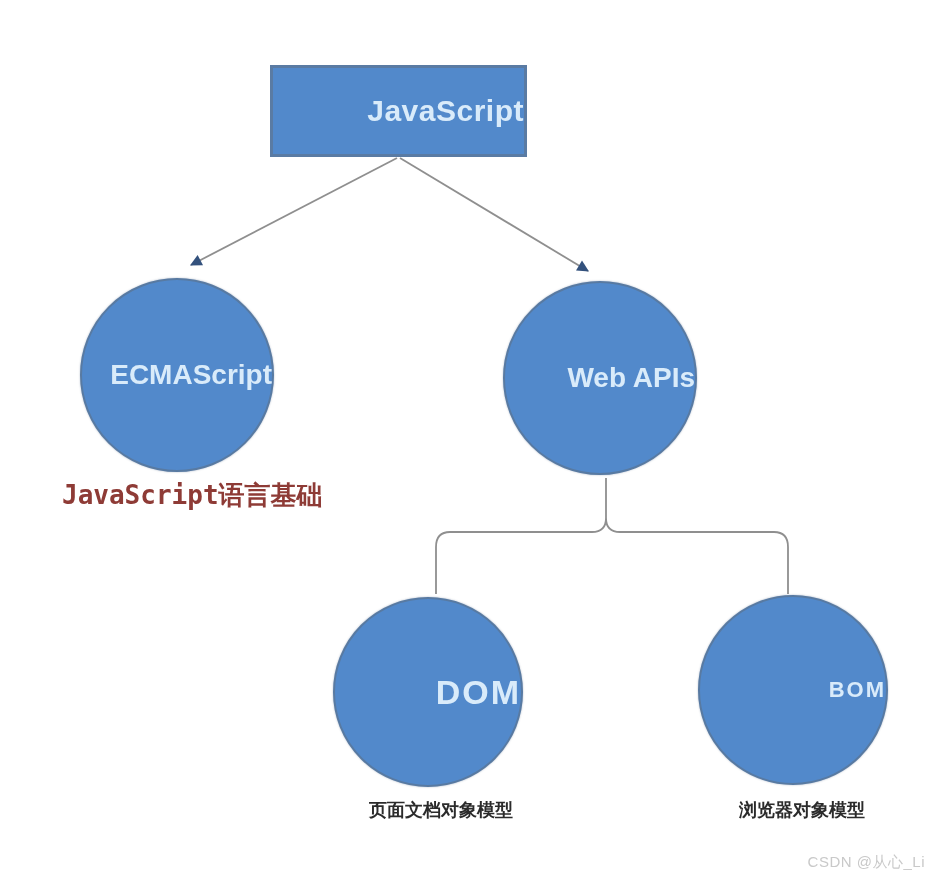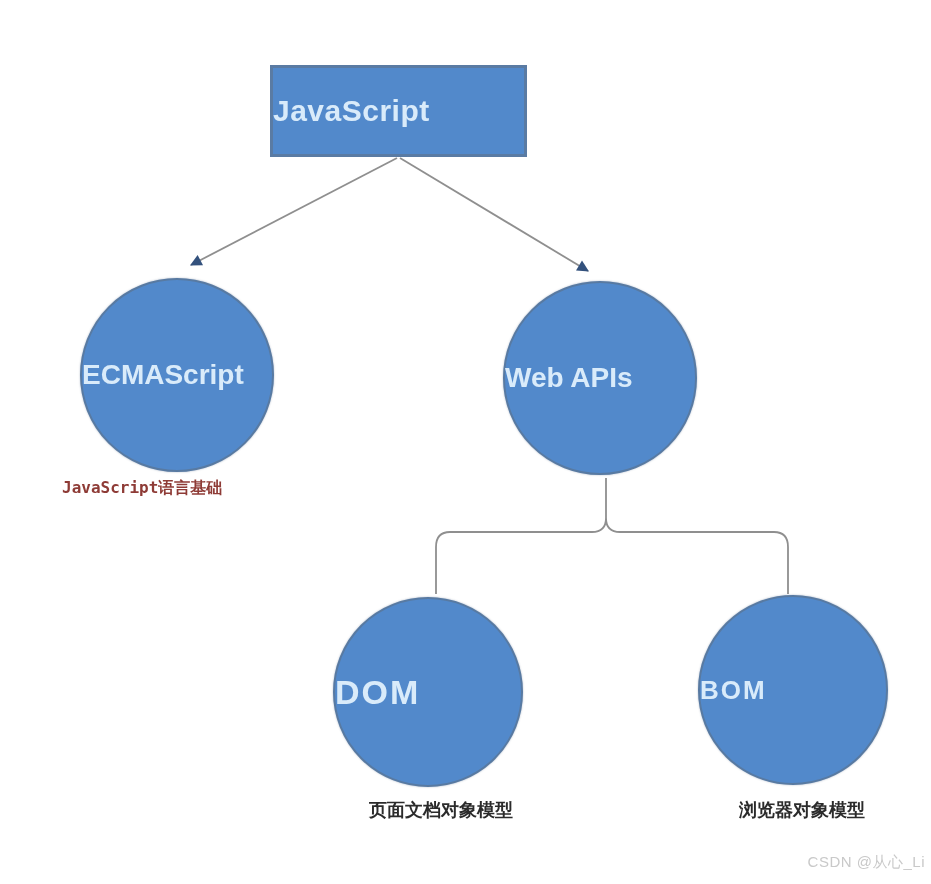--- a/index.html
+++ b/index.html
@@ -21,46 +21,46 @@
     stroke: var(--connector, #8f8f8f);
     stroke-width: 1.8;
     fill: none;
   }
   .arrowhead-shape { fill: var(--arrowhead, #33517d); }
 
   .node {
     position: absolute;
     display: flex;
     align-items: center;
-    justify-content: flex-start;
+    justify-content: flex-end;
     background: var(--node-fill, #5289cb);
     color: var(--node-text, #d9ebfa);
     box-sizing: border-box;
     text-align: center;
     font-weight: 600;
   }
   .node.rect {
     border: 3px solid var(--rect-border, #5a7ba3);
   }
   .node.circle {
     border-radius: 50%;
     border: 2px solid var(--circle-border, #587aa2);
     box-shadow: 0 0 2px rgba(70, 95, 130, 0.45);
   }
   #node-javascript { left: 270px; top: 65px;  width: 257px; height: 92px;  font-size: 30px; letter-spacing: 0.5px; }
   #node-ecmascript { left: 80px;  top: 278px; width: 194px; height: 194px; font-size: 28px; }
   #node-webapis    { left: 503px; top: 281px; width: 194px; height: 194px; font-size: 28px; }
   #node-dom        { left: 333px; top: 597px; width: 190px; height: 190px; font-size: 34px; letter-spacing: 2px; }
-  #node-bom        { left: 698px; top: 595px; width: 190px; height: 190px; font-size: 26px; letter-spacing: 2px; }
+  #node-bom        { left: 698px; top: 595px; width: 190px; height: 190px; font-size: 22px; letter-spacing: 2px; }
 
   .annotation-red {
     position: absolute;
     left: 62px; top: 478px;
     font-family: "DejaVu Sans Mono", monospace;
-    font-size: 16px;
+    font-size: 26px;
     font-weight: bold;
     color: var(--annotation, #8e3b36);
     white-space: nowrap;
   }
   .caption {
     position: absolute;
     width: 300px;
     text-align: center;
     font-size: 18px;
     font-weight: 600;

